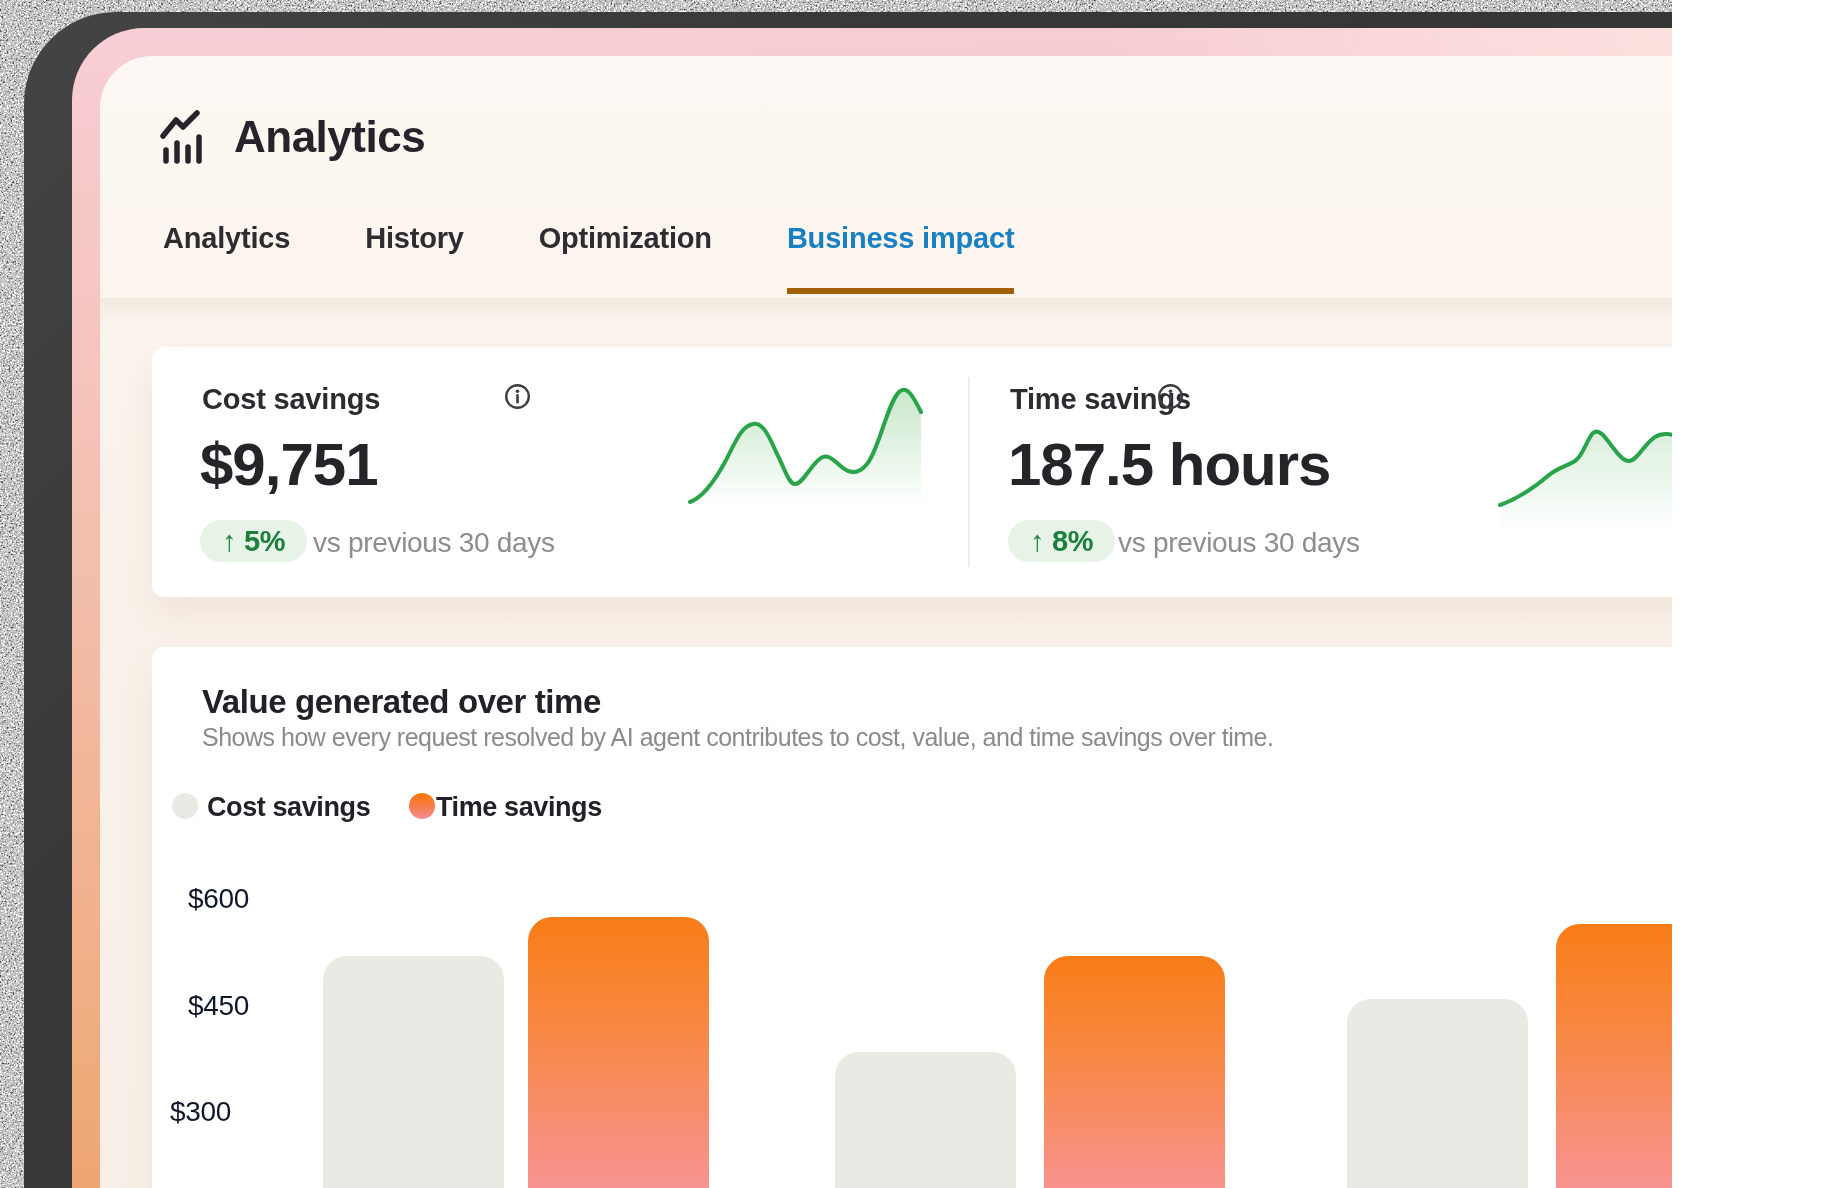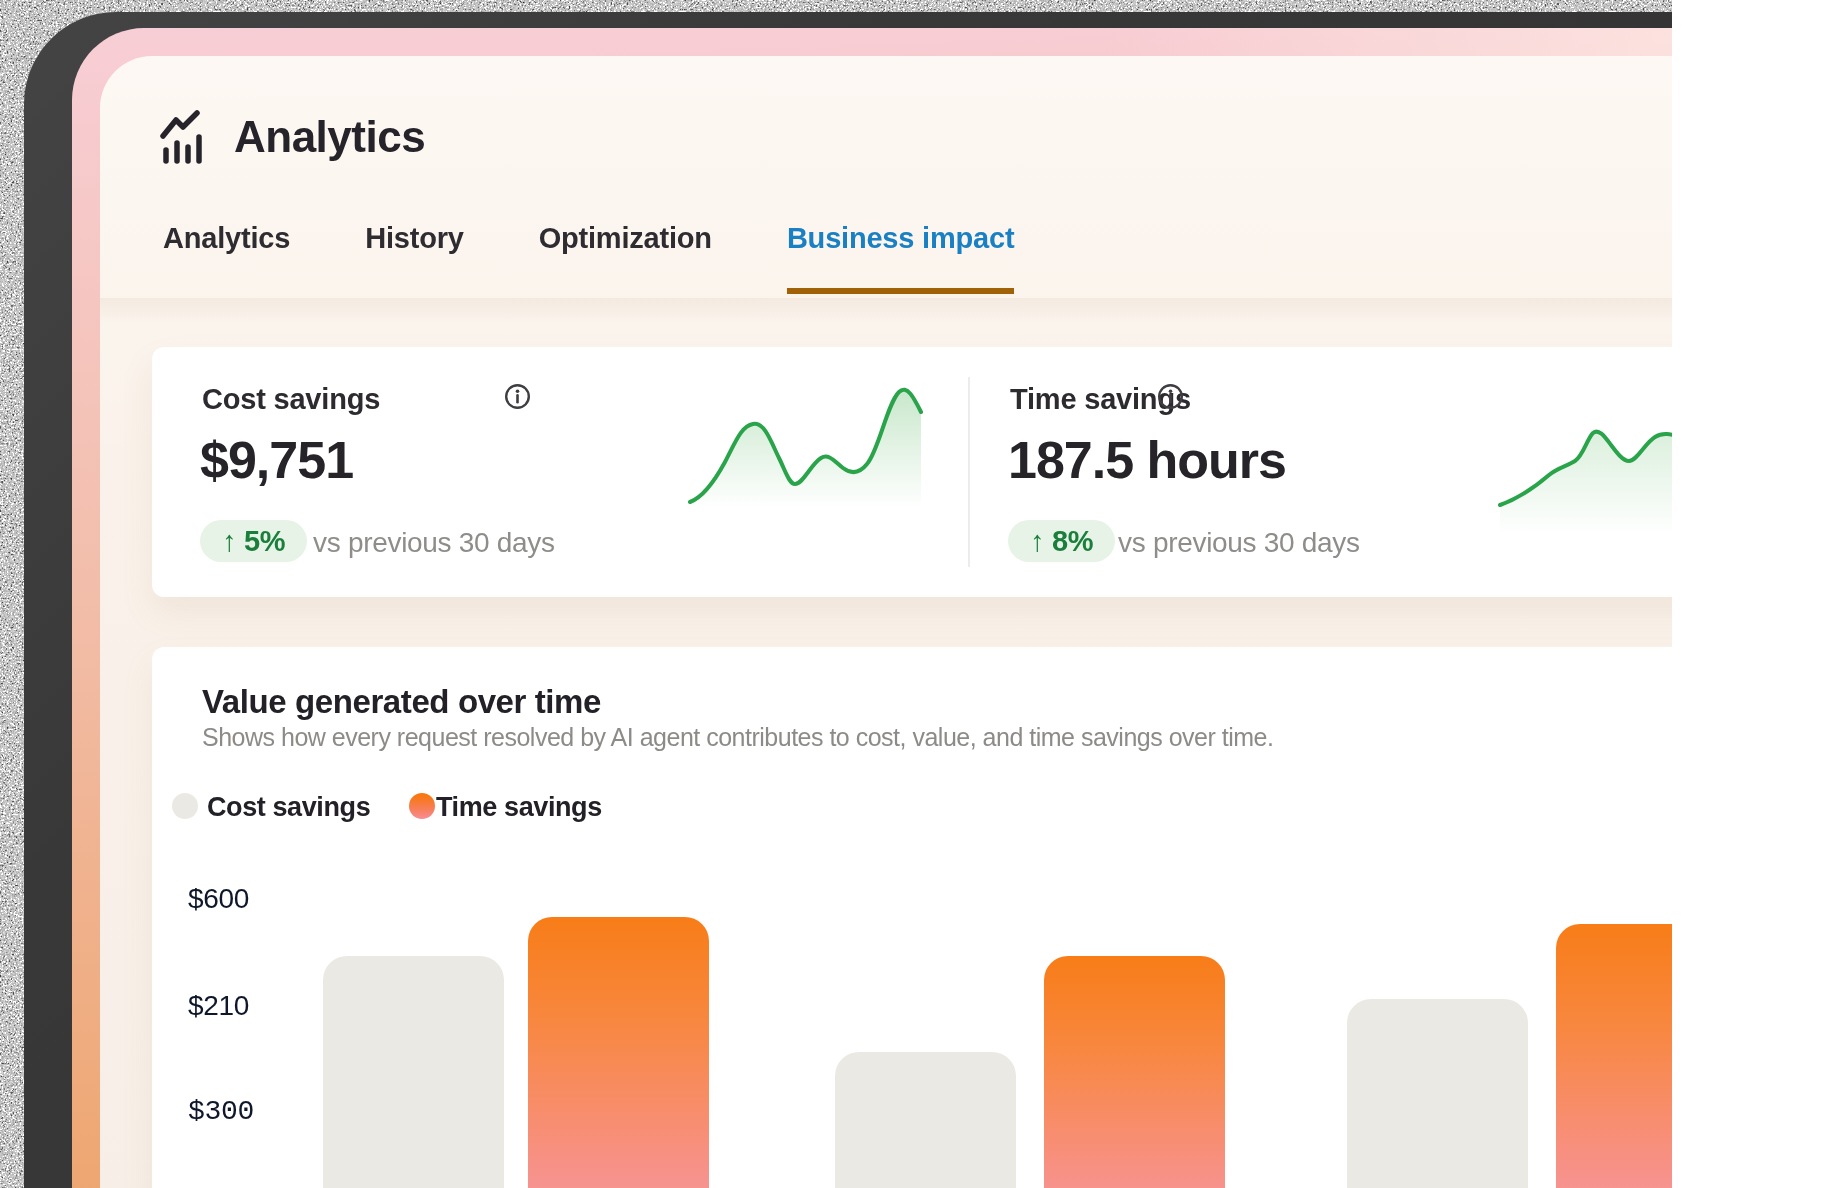--- a/index.html
+++ b/index.html
@@ -46,21 +46,21 @@
   }
   .tab.active{color:#1a80c4;border-bottom:6px solid #a16207;}
   
   .card{
     position:absolute;background:#ffffff;border-radius:12px;
     box-shadow:0 16px 32px rgba(160,120,80,0.10);
   }
   .stats-card{left:152px;top:347px;width:1635px;height:250px;}
   .chart-card{left:152px;top:647px;width:1635px;height:613px;overflow:hidden;}
   .stat-label{position:absolute;font-size:29px;font-weight:600;letter-spacing:-0.2px;color:#2d2b30;}
-  .stat-value{position:absolute;font-size:52px;font-weight:800;letter-spacing:-1px;color:#262429;}
+  .stat-value{position:absolute;font-size:60px;font-weight:800;letter-spacing:-1px;color:#262429;}
   .badge{
     position:absolute;display:inline-flex;align-items:center;justify-content:center;
     height:42px;padding:0 22px;border-radius:22px;background:#e7f3e7;
     font-size:29px;font-weight:700;color:#1b7f3c;letter-spacing:-0.3px;
   }
   .compare{position:absolute;font-size:28px;letter-spacing:-0.3px;color:#8f8d8a;white-space:nowrap;}
   .v-divider{position:absolute;width:2px;background:#ececec;}
   .info-icon{position:absolute;width:27px;height:27px;cursor:pointer;}
   .spark{position:absolute;}
   
@@ -178,22 +178,22 @@
     <div class="chart-title">Value generated over time</div>
     <div class="chart-subtitle">Shows how every request resolved by AI agent contributes to cost, value, and time savings over time.</div>
 
     <div class="legend-dot dot-cost"></div>
     <div class="legend-label" style="left:55px;top:145px;">Cost savings</div>
     <div class="legend-dot dot-time"></div>
     <div class="legend-label" style="left:284px;top:145px;">Time savings</div>
 
     <div id="chart-plot">
         <div class="ytick" style="left: 36px; top: 236.4px;">$600</div>
-        <div class="ytick" style="left: 36px; top: 342.8px;">$210</div>
-        <div class="ytick" style="left: 36px; top: 449.2px; font-family: Liberation Mono, monospace;">$300</div>
+        <div class="ytick" style="left: 36px; top: 342.8px;">$450</div>
+        <div class="ytick" style="left: 18px; top: 449.2px;">$300</div>
         <div class="bar gray" style="left: 171px; top: 309.147px; height: 303.853px;"></div>
         <div class="bar orange" style="left: 376px; top: 270.133px; height: 342.867px;"></div>
         <div class="bar gray" style="left: 683px; top: 404.907px; height: 208.093px;"></div>
         <div class="bar orange" style="left: 892px; top: 309.147px; height: 303.853px;"></div>
         <div class="bar gray" style="left: 1195px; top: 351.707px; height: 261.293px;"></div>
         <div class="bar orange" style="left: 1404px; top: 277.227px; height: 335.773px;"></div>
       </div>
   </div>
 
 </div>

